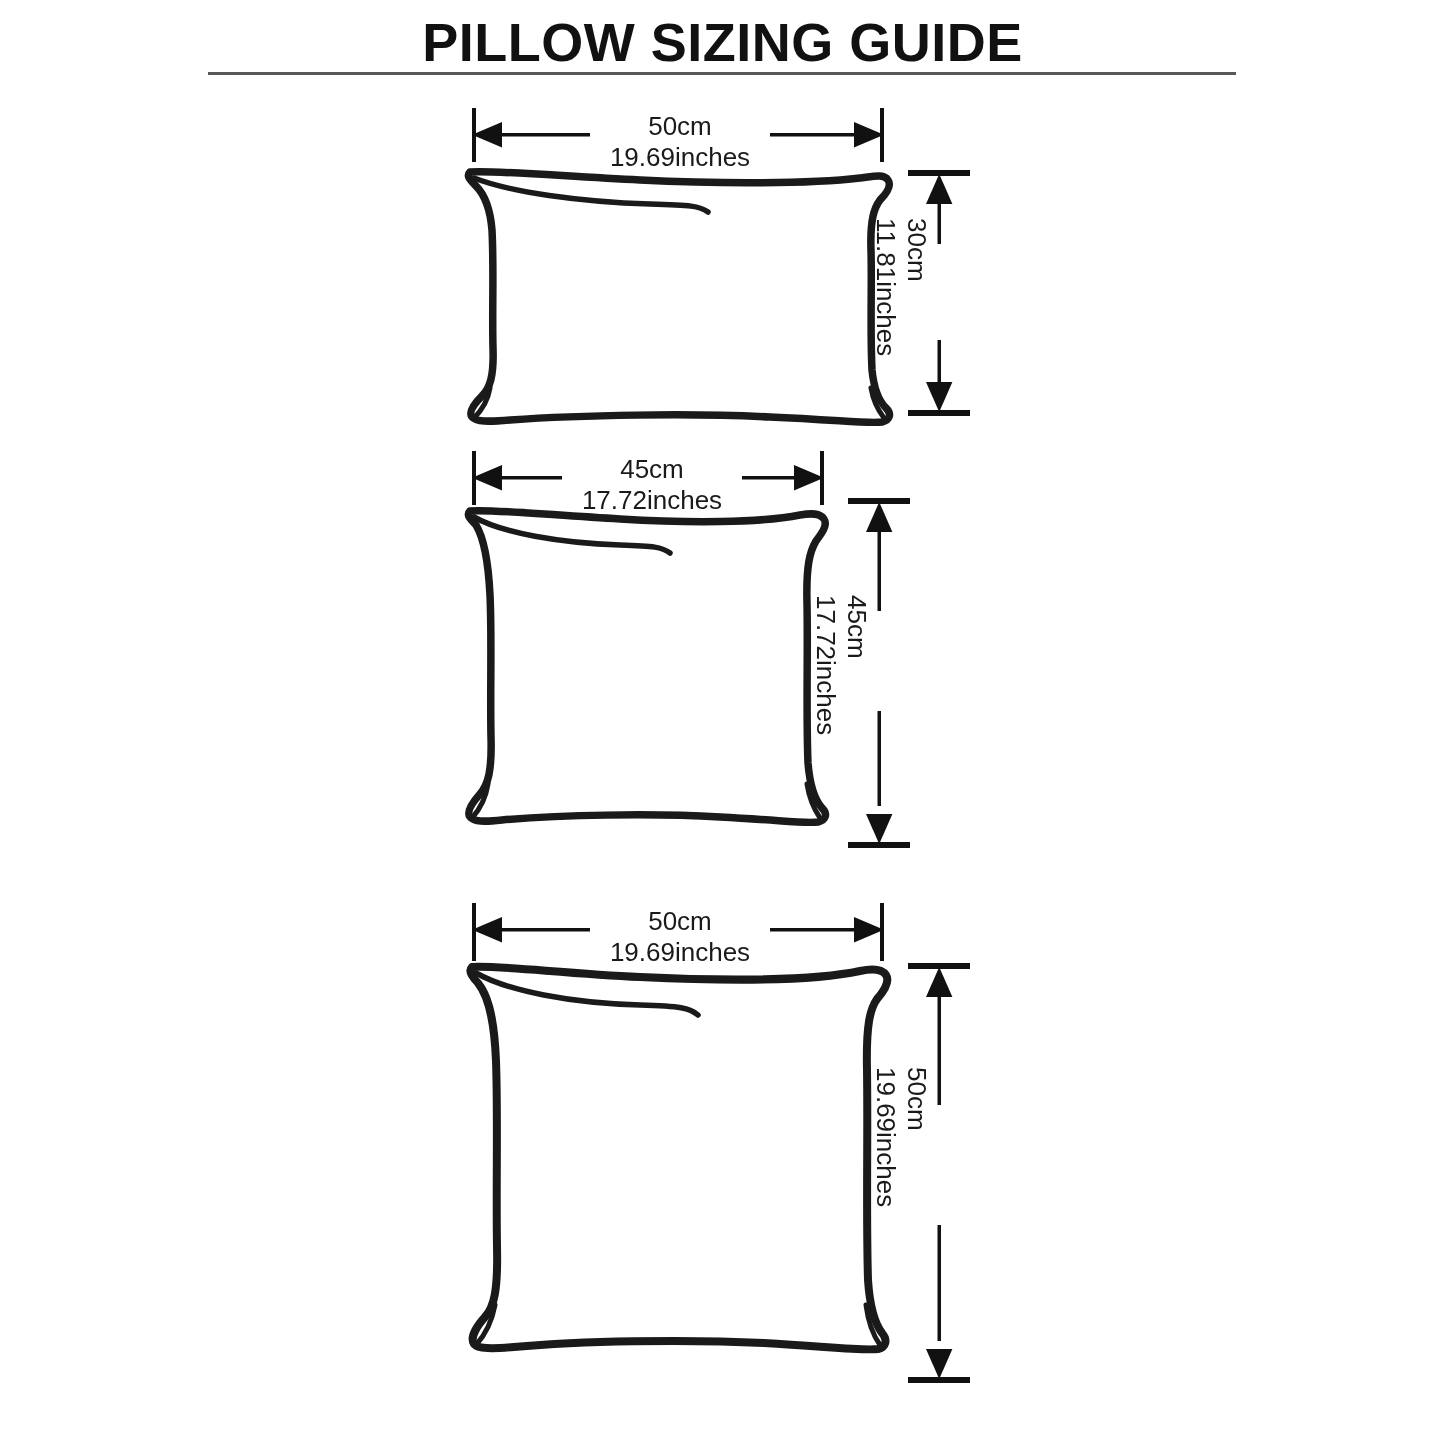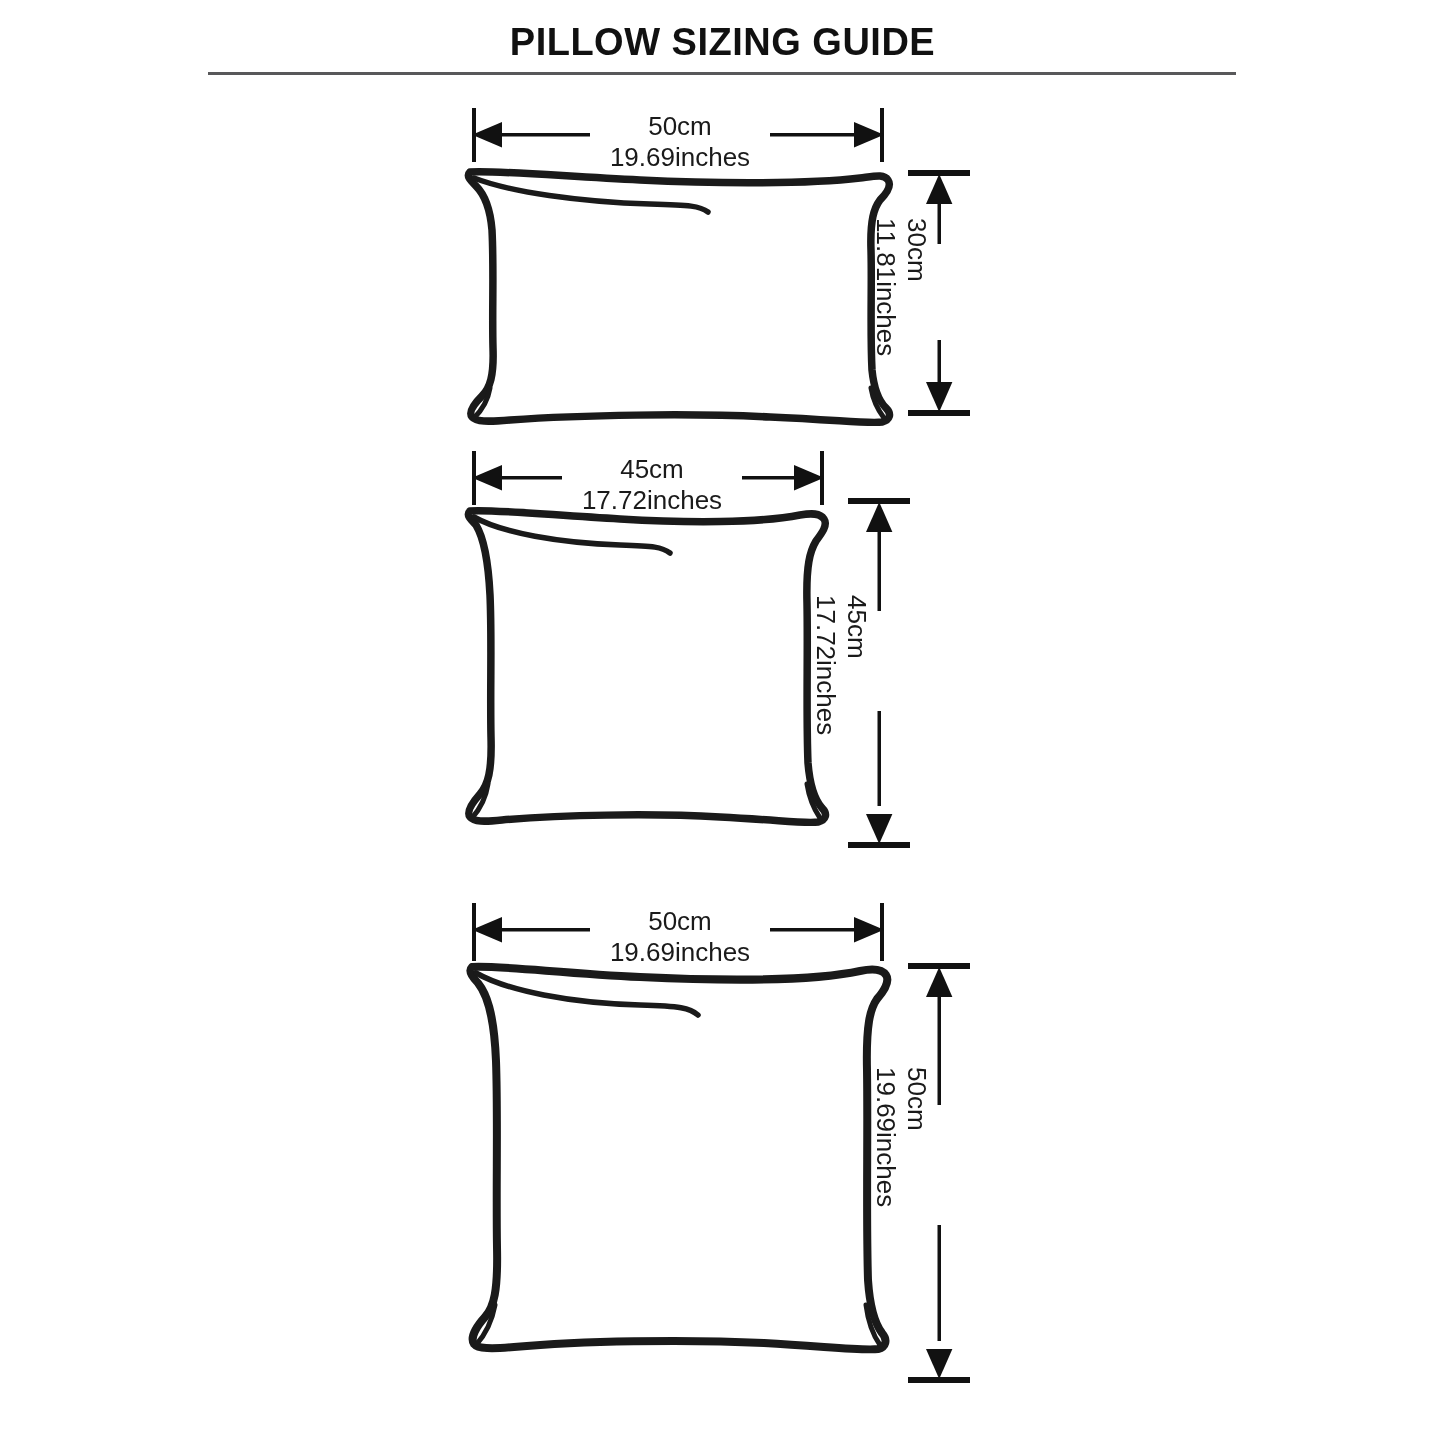--- a/index.html
+++ b/index.html
@@ -30,21 +30,21 @@
     top: 0;
     width: 1445px;
     height: 92px;
   }
   .guide-title {
     position: absolute;
     left: 0;
     top: 18px;
     width: 1445px;
     text-align: center;
-    font-size: 38px;
+    font-size: 54px;
     font-weight: bold;
     letter-spacing: 0.5px;
     color: #111111;
     font-family: "Liberation Sans", sans-serif;
     line-height: 48px;
     white-space: nowrap;
   }
   .title-rule {
     position: absolute;
     left: 208px;

